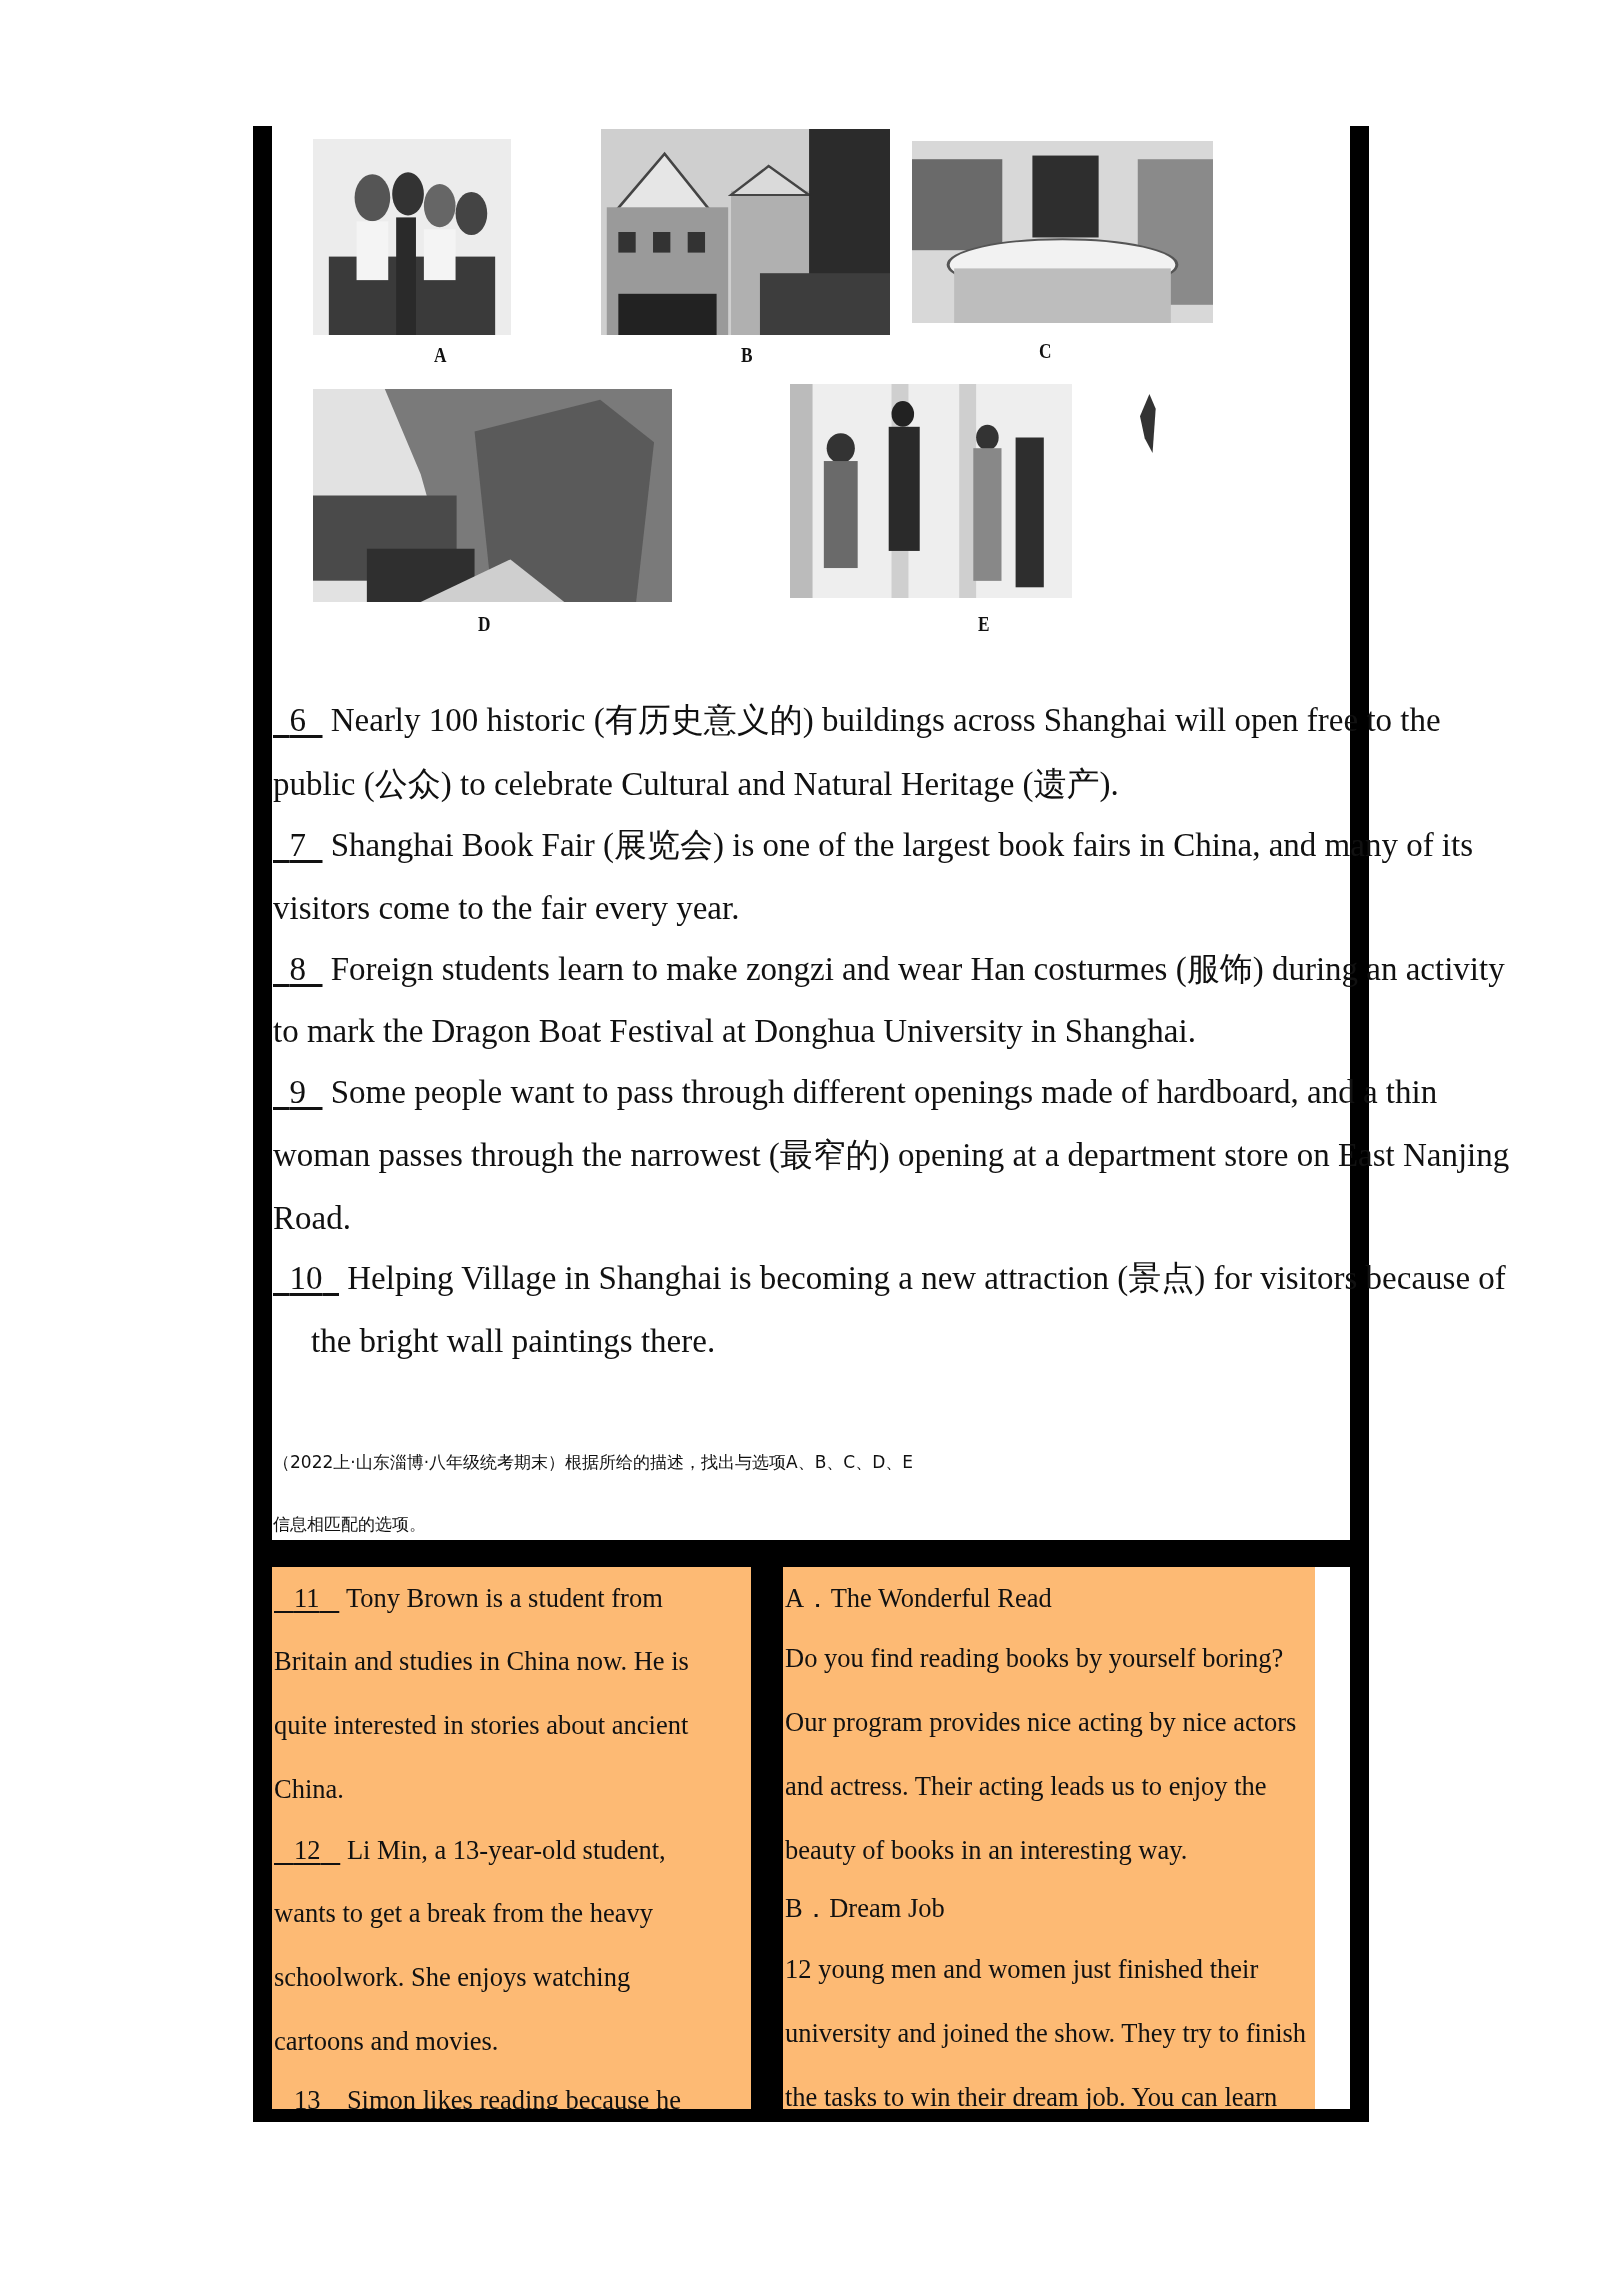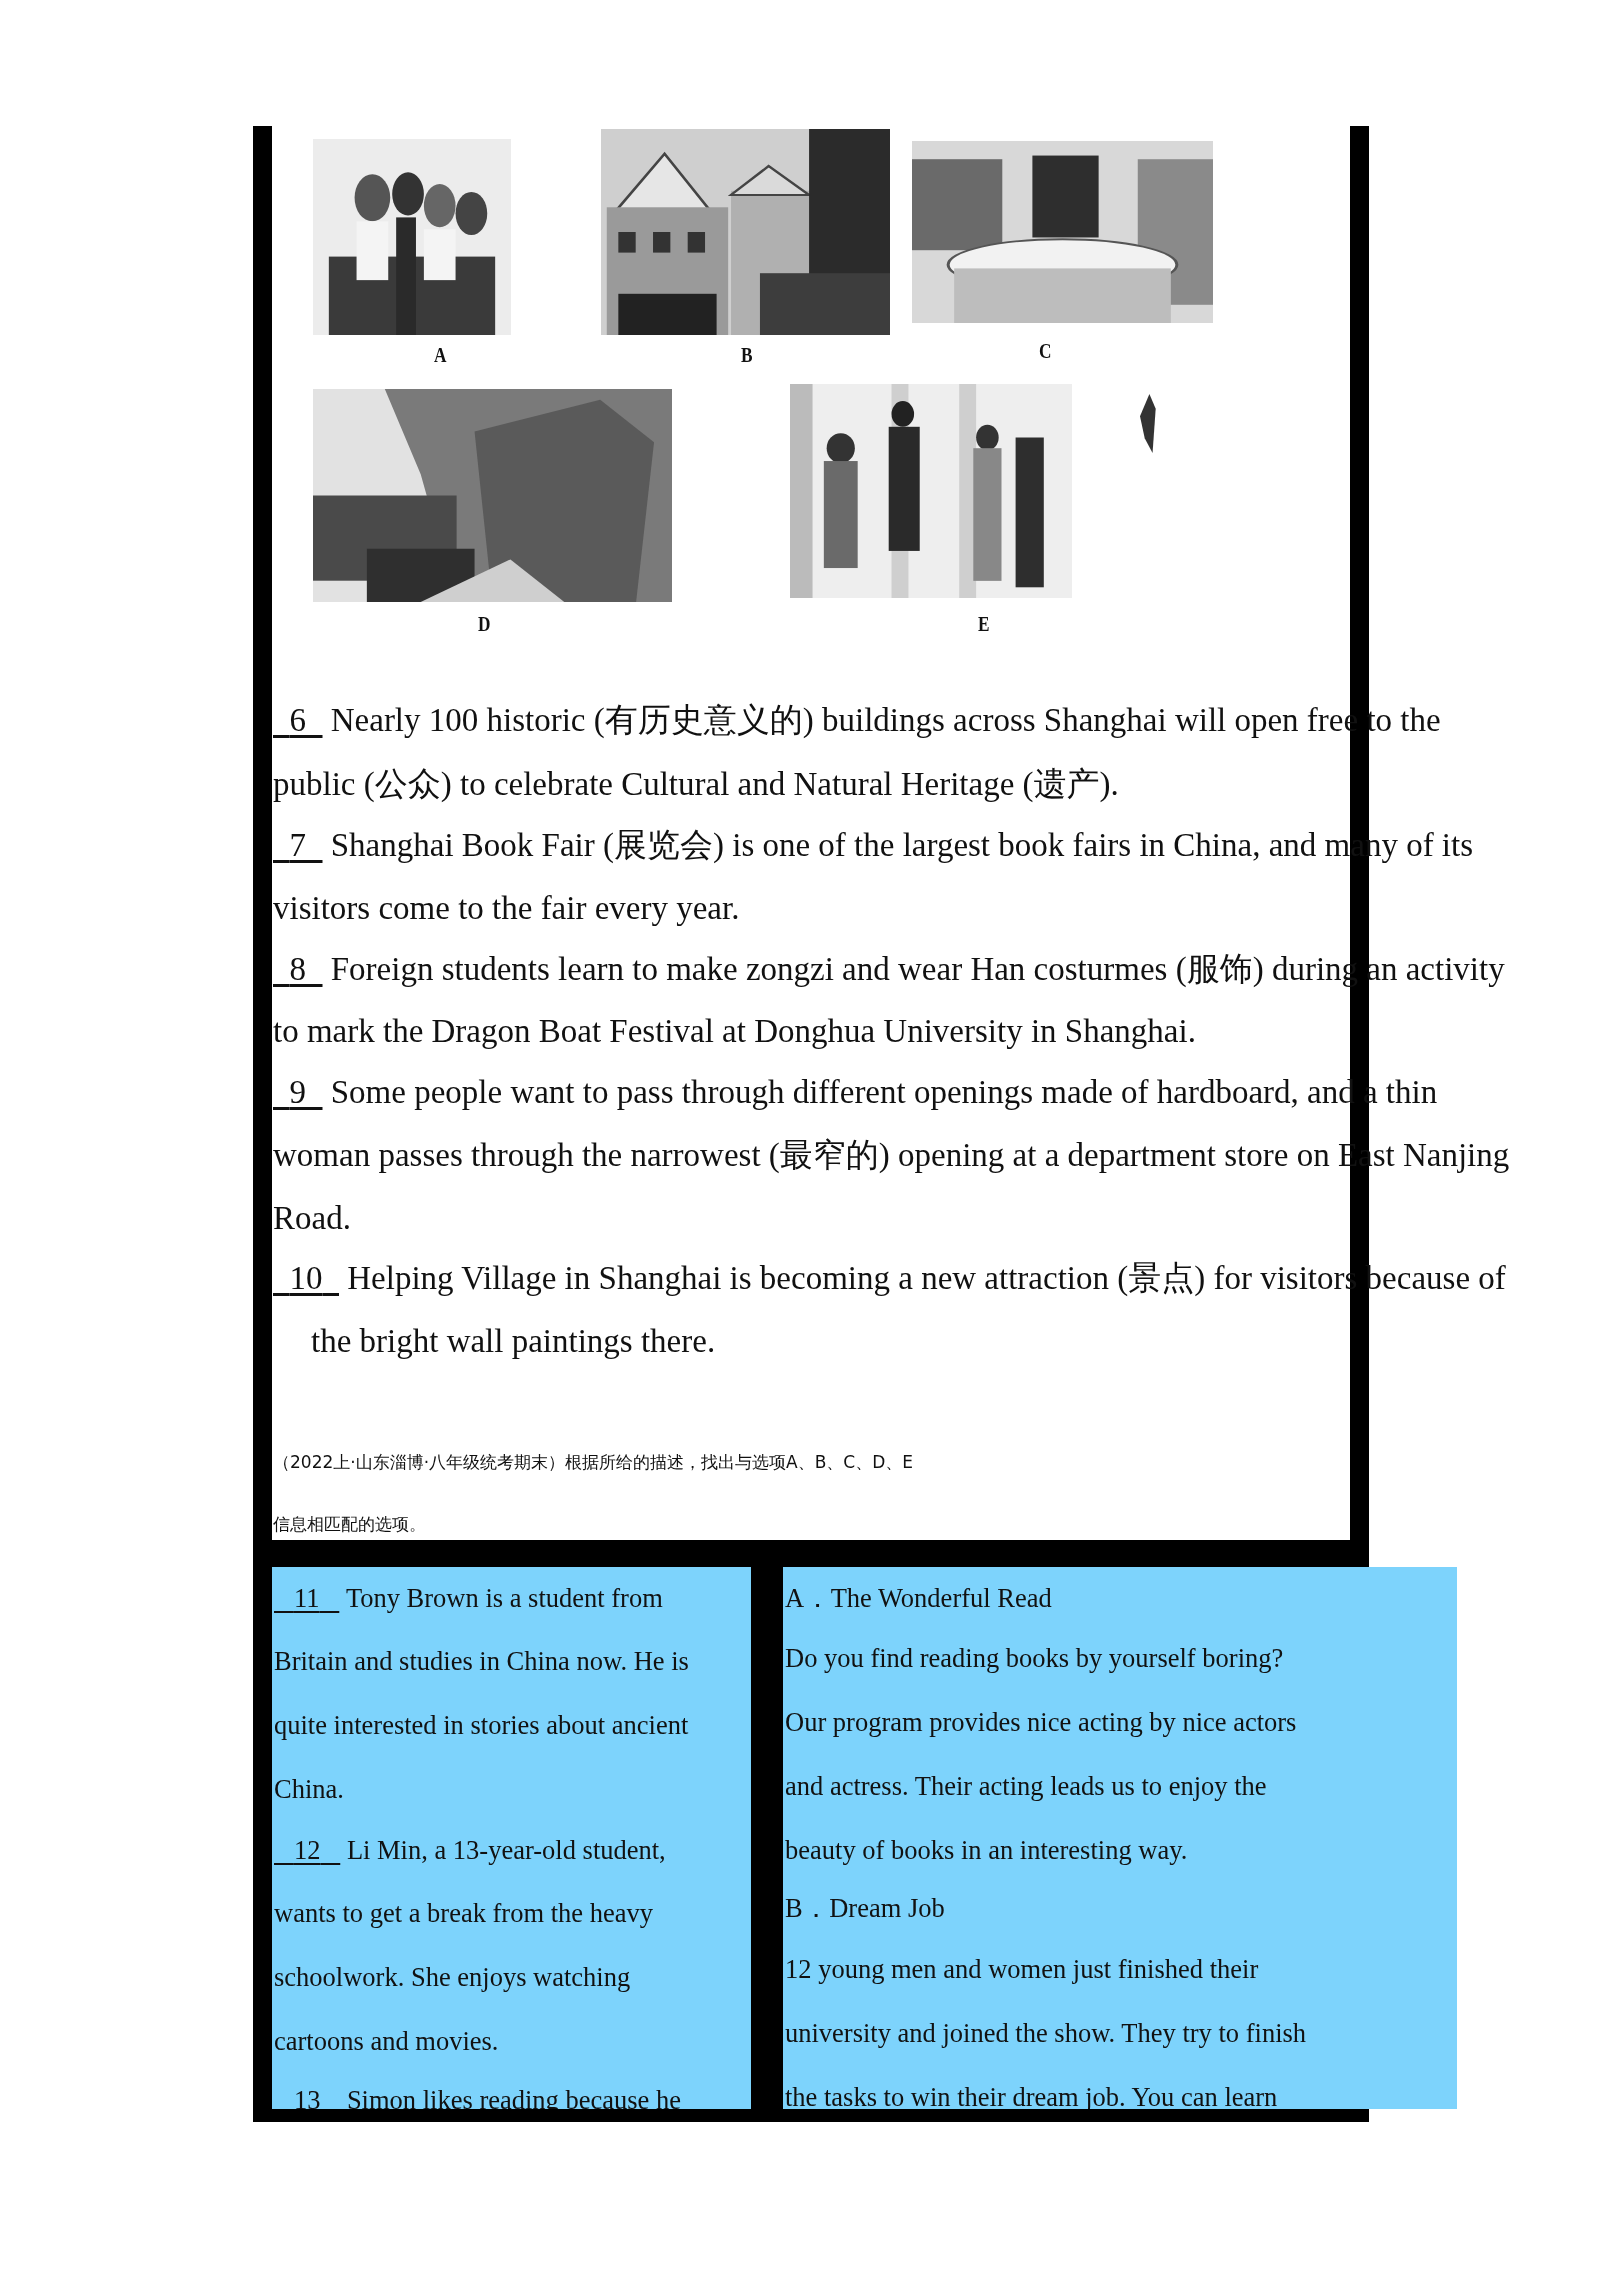--- a/index.html
+++ b/index.html
@@ -5,21 +5,21 @@
   html, body { margin: 0; padding: 0; background: #ffffff; }
   body { width: 1621px; height: 2293px; position: relative; overflow: hidden;
          font-family: "Liberation Serif", "DejaVu Serif", serif; color: #111; }
   .abs { position: absolute; }
   .bar { position: absolute; background: #000; }
   .photo { position: absolute; overflow: hidden; }
   .photo svg { display: block; width: 100%; height: 100%; }
   .plabel { position: absolute; font-size: 21.6px; font-weight: bold; transform: scaleX(0.8); transform-origin: left; }
   .line { position: absolute; left: 273px; font-size: 33px; white-space: nowrap; line-height: 29px; }
   .blank { display: inline-block; text-decoration: underline; text-underline-offset: 3.9px; }
-  .cell { position: absolute; background: #7dd3fc; overflow: hidden; }
+  .cell { position: absolute; background: #fdba74; overflow: hidden; }
   .cline { position: absolute; left: 0; font-size: 26.5px; white-space: nowrap; line-height: 29px; }
   .cjk { font-family: "DejaVu Sans", sans-serif; font-size: 17px; }
 </style>
 </head>
 <body>
 
 <div class="bar" style="left:253px;top:126px;width:18.6px;height:1996px;"></div>
 <div class="bar" style="left:1350px;top:126px;width:18.6px;height:1996px;"></div>
 <div class="bar" style="left:253px;top:1540px;width:1115px;height:27.4px;"></div>
 <div class="bar" style="left:751px;top:1540px;width:32px;height:582px;"></div>
@@ -127,21 +127,21 @@
   <div class="cline" style="left:2px;top:80px;">Britain and studies in China now. He is</div>
   <div class="cline" style="left:2px;top:144px;">quite interested in stories about ancient</div>
   <div class="cline" style="left:2px;top:208px;">China.</div>
   <div class="cline" style="left:2px;top:269px;"><span class="blank">&nbsp;&nbsp;&nbsp;<span>12</span>&nbsp;&nbsp;&nbsp;</span>&nbsp;<span>Li Min, a 13-year-old student,</span></div>
   <div class="cline" style="left:2px;top:332px;">wants to get a break from the heavy</div>
   <div class="cline" style="left:2px;top:396px;">schoolwork. She enjoys watching</div>
   <div class="cline" style="left:2px;top:460px;">cartoons and movies.</div>
   <div class="cline" style="left:2px;top:519px;"><span class="blank">&nbsp;&nbsp;&nbsp;<span>13</span>&nbsp;&nbsp;&nbsp;</span>&nbsp;<span>Simon likes reading because he</span></div>
 </div>
 
-<div class="cell" style="left:783px;top:1567px;width:674px;height:542px;">
+<div class="cell" style="left:783px;top:1567px;width:532px;height:542px;">
   <div class="cline" style="left:2px;top:16.7px;">A．The Wonderful Read</div>
   <div class="cline" style="left:2px;top:77px;">Do you find reading books by yourself boring?</div>
   <div class="cline" style="left:2px;top:141px;">Our program provides nice acting by nice actors</div>
   <div class="cline" style="left:2px;top:205px;">and actress. Their acting leads us to enjoy the</div>
   <div class="cline" style="left:2px;top:269px;">beauty of books in an interesting way.</div>
   <div class="cline" style="left:2px;top:327px;">B．Dream Job</div>
   <div class="cline" style="left:2px;top:388px;">12 young men and women just finished their</div>
   <div class="cline" style="left:2px;top:452px;">university and joined the show. They try to finish</div>
   <div class="cline" style="left:2px;top:516px;">the tasks to win their dream job. You can learn</div>
 </div>

